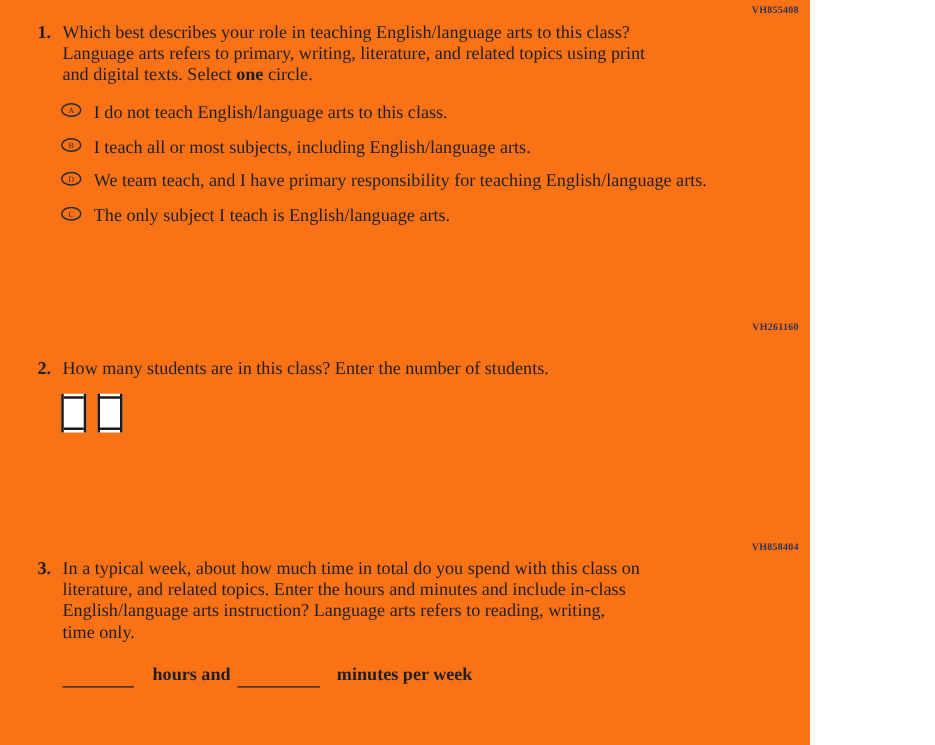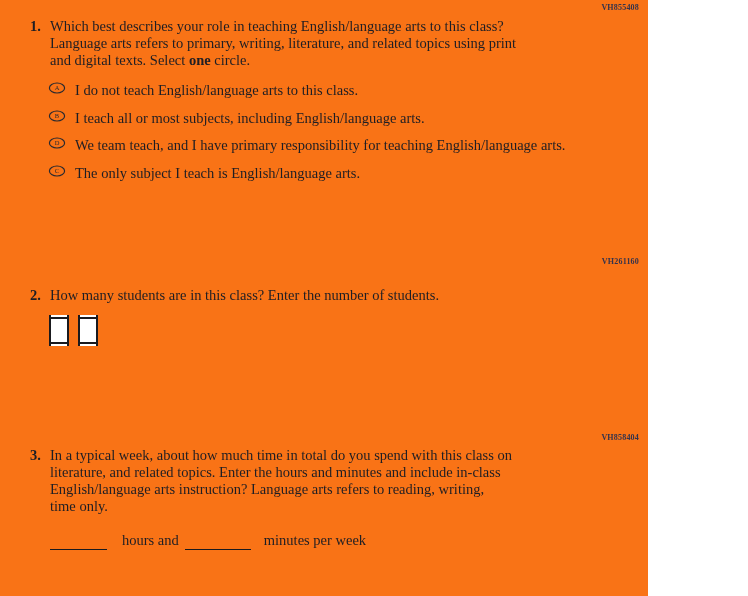--- a/index.html
+++ b/index.html
@@ -107,21 +107,21 @@
     white-space: nowrap;
   }
   .blank {
     display: inline-block;
     border-bottom: 1.6px solid #1a1a1e;
     height: 16px;
     vertical-align: bottom;
   }
   .blank-hours { width: 57px; margin-right: 15px; }
   .blank-minutes { width: 66px; margin-left: 6px; margin-right: 13px; }
-  .response-label { font-weight: normal; }
+  .response-label { font-weight: bold; }
 </style>
 </head>
 <body>
 
 <div class="page">
 
   <div class="item-code code-1">VH855408</div>
 
   <div class="question q1">
     <div class="q-row">

